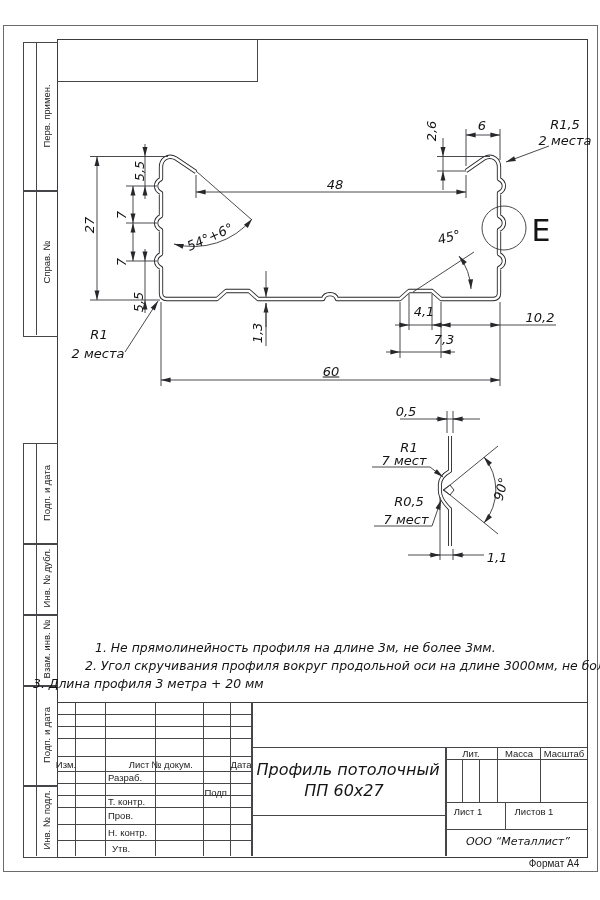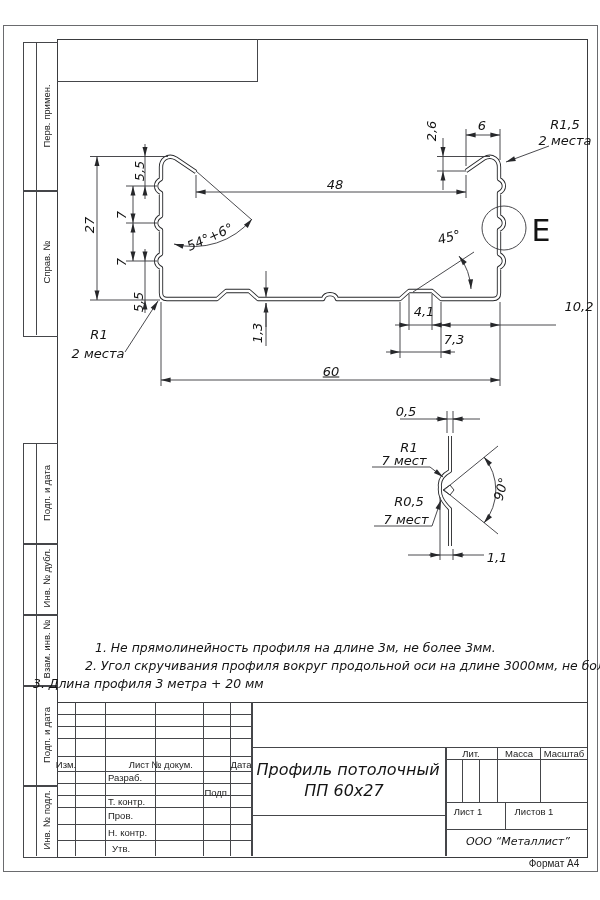--- a/index.html
+++ b/index.html
@@ -192,22 +192,22 @@
   <div class="dim r90" style="left:138px;top:302px;">5,5</div>
   <div class="dim r90" style="left:89px;top:225px;">27</div>
   <div class="dim" style="left:335px;top:184px;">48</div>
   <div class="dim r90" style="left:431px;top:131px;">2,6</div>
   <div class="dim" style="left:482px;top:125px;">6</div>
   <div class="dim" style="left:565px;top:124px;">R1,5</div>
   <div class="dim" style="left:565px;top:140px;">2 места</div>
   <div class="dim" style="left:210px;top:237px;transform:translate(-50%,-50%) rotate(-24deg);">54°+6°</div>
   <div class="dim" style="left:449px;top:237px;transform:translate(-50%,-50%) rotate(-14deg);">45°</div>
   <div class="dim" style="left:424px;top:311px;">4,1</div>
-  <div class="dim" style="left:454px;top:339px;">7,3</div>
-  <div class="dim" style="left:540px;top:306px;margin-left:39px;">10,2</div>
+  <div class="dim" style="left:444px;top:339px;">7,3</div>
+  <div class="dim" style="left:540px;top:317px;">10,2</div>
   <div class="dim" style="left:331px;top:371px;text-decoration:underline;">60</div>
   <div class="dim r90" style="left:257px;top:333px;">1,3</div>
   <div class="dim" style="left:99px;top:334px;">R1</div>
   <div class="dim" style="left:98px;top:353px;">2 места</div>
   <div class="dim" style="left:541px;top:230px;font-size:30px;font-style:normal;">Е</div>
 
   <div class="dim" style="left:406px;top:411px;">0,5</div>
   <div class="dim" style="left:409px;top:447px;">R1</div>
   <div class="dim" style="left:404px;top:460px;">7 мест</div>
   <div class="dim" style="left:409px;top:501px;">R0,5</div>

